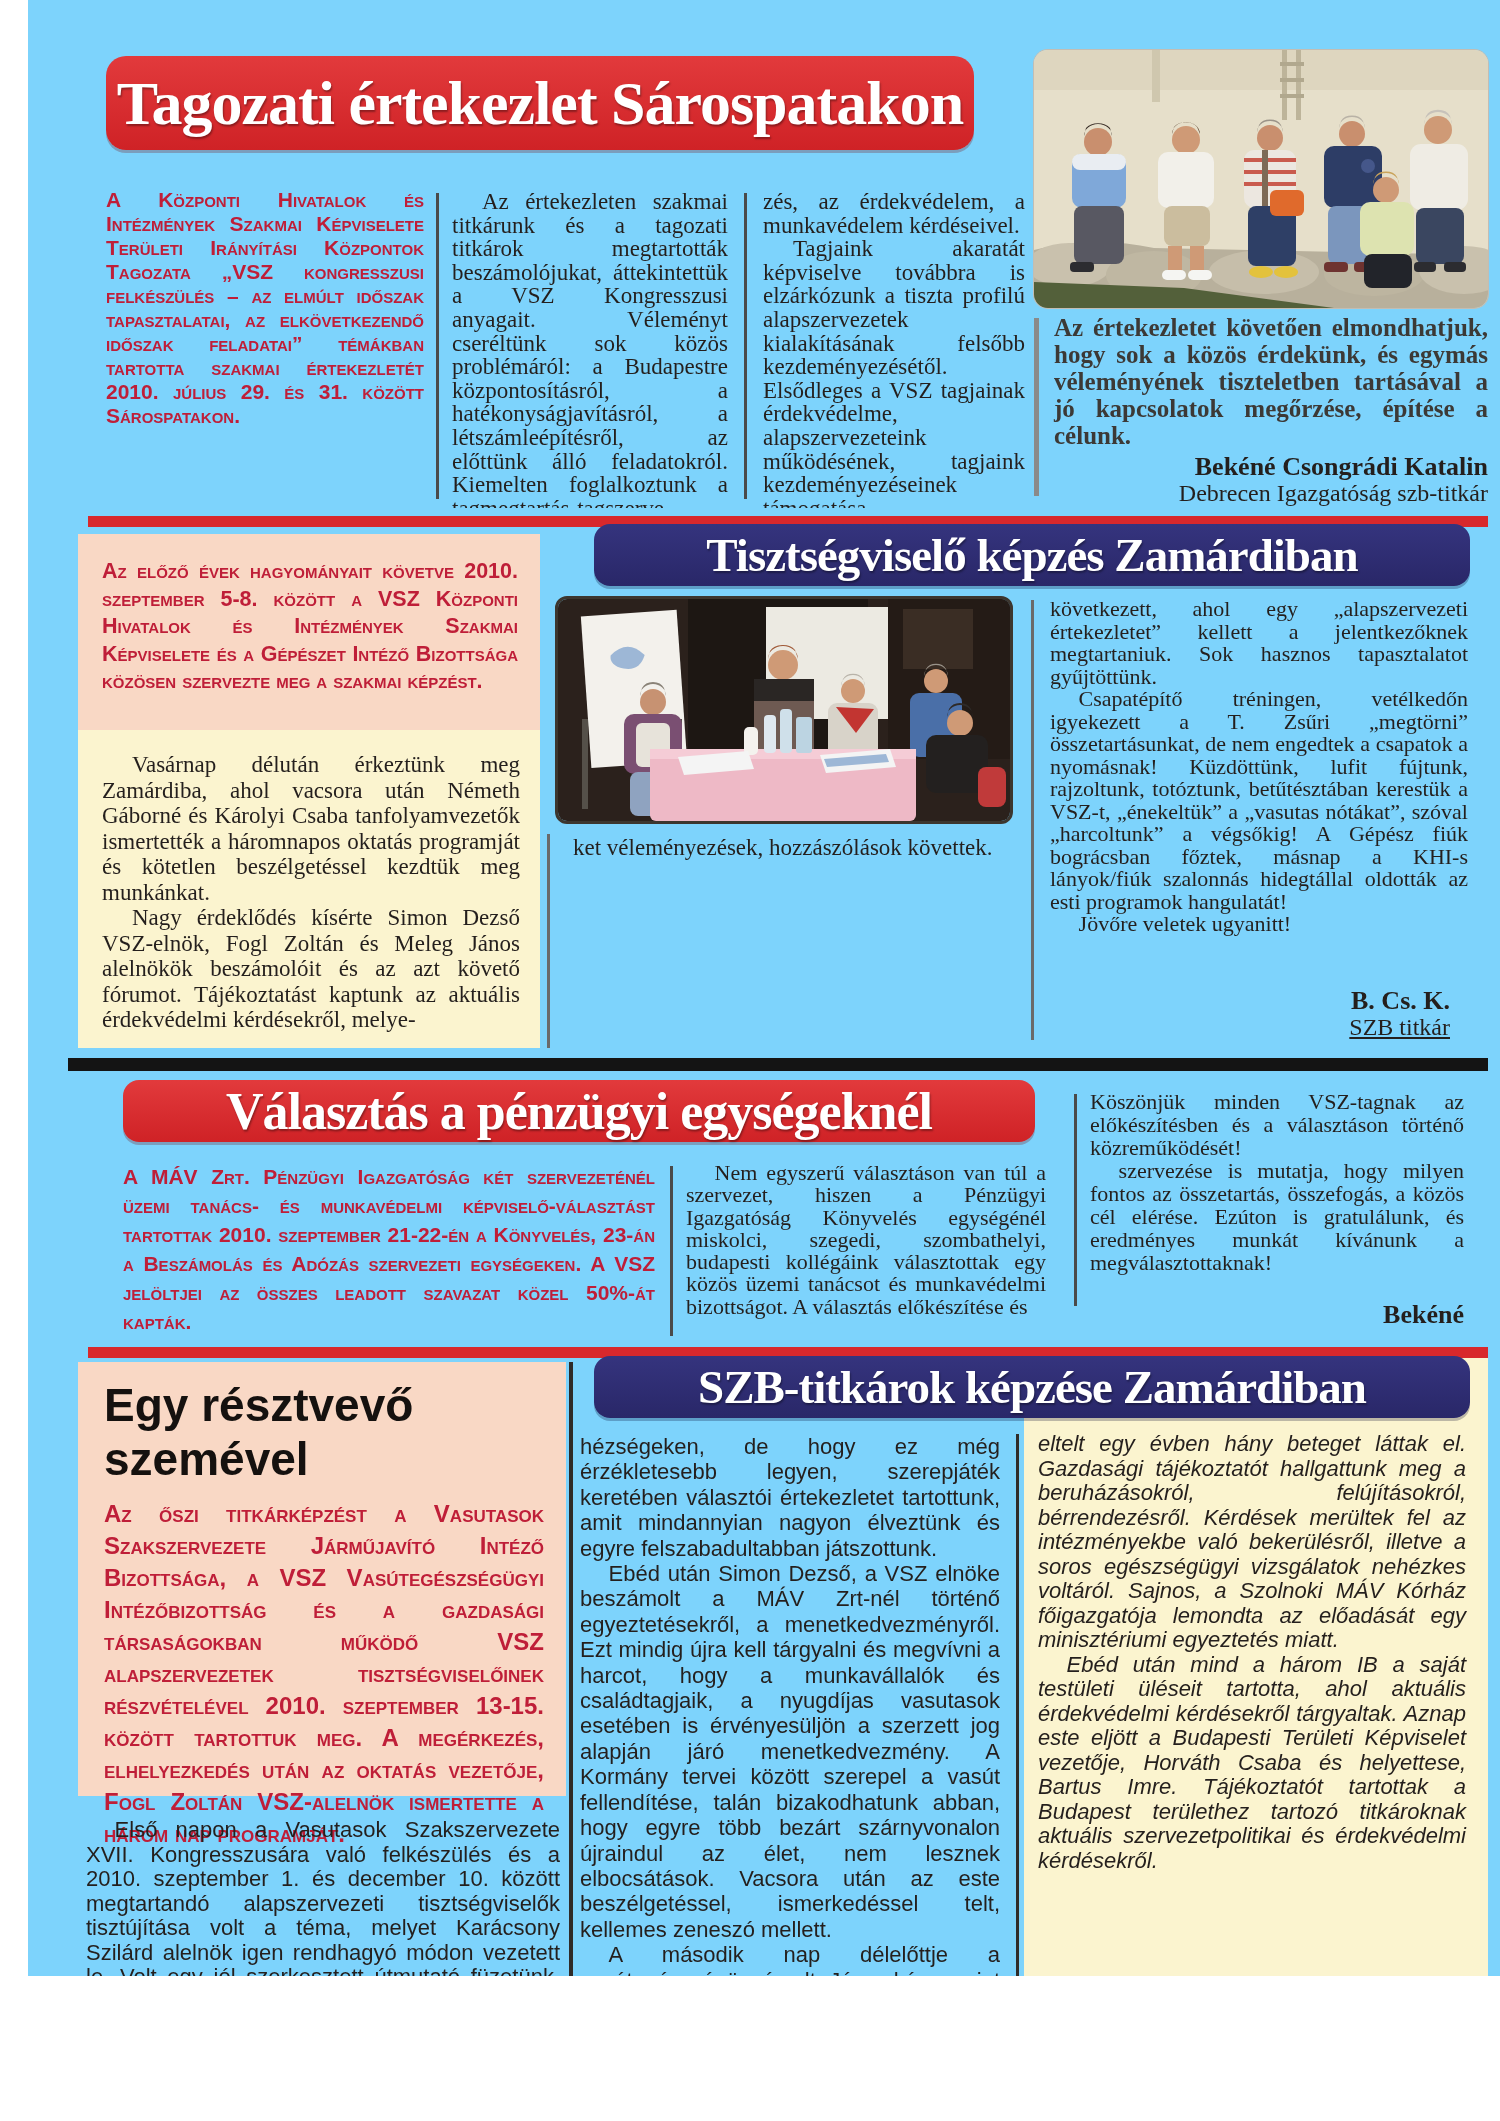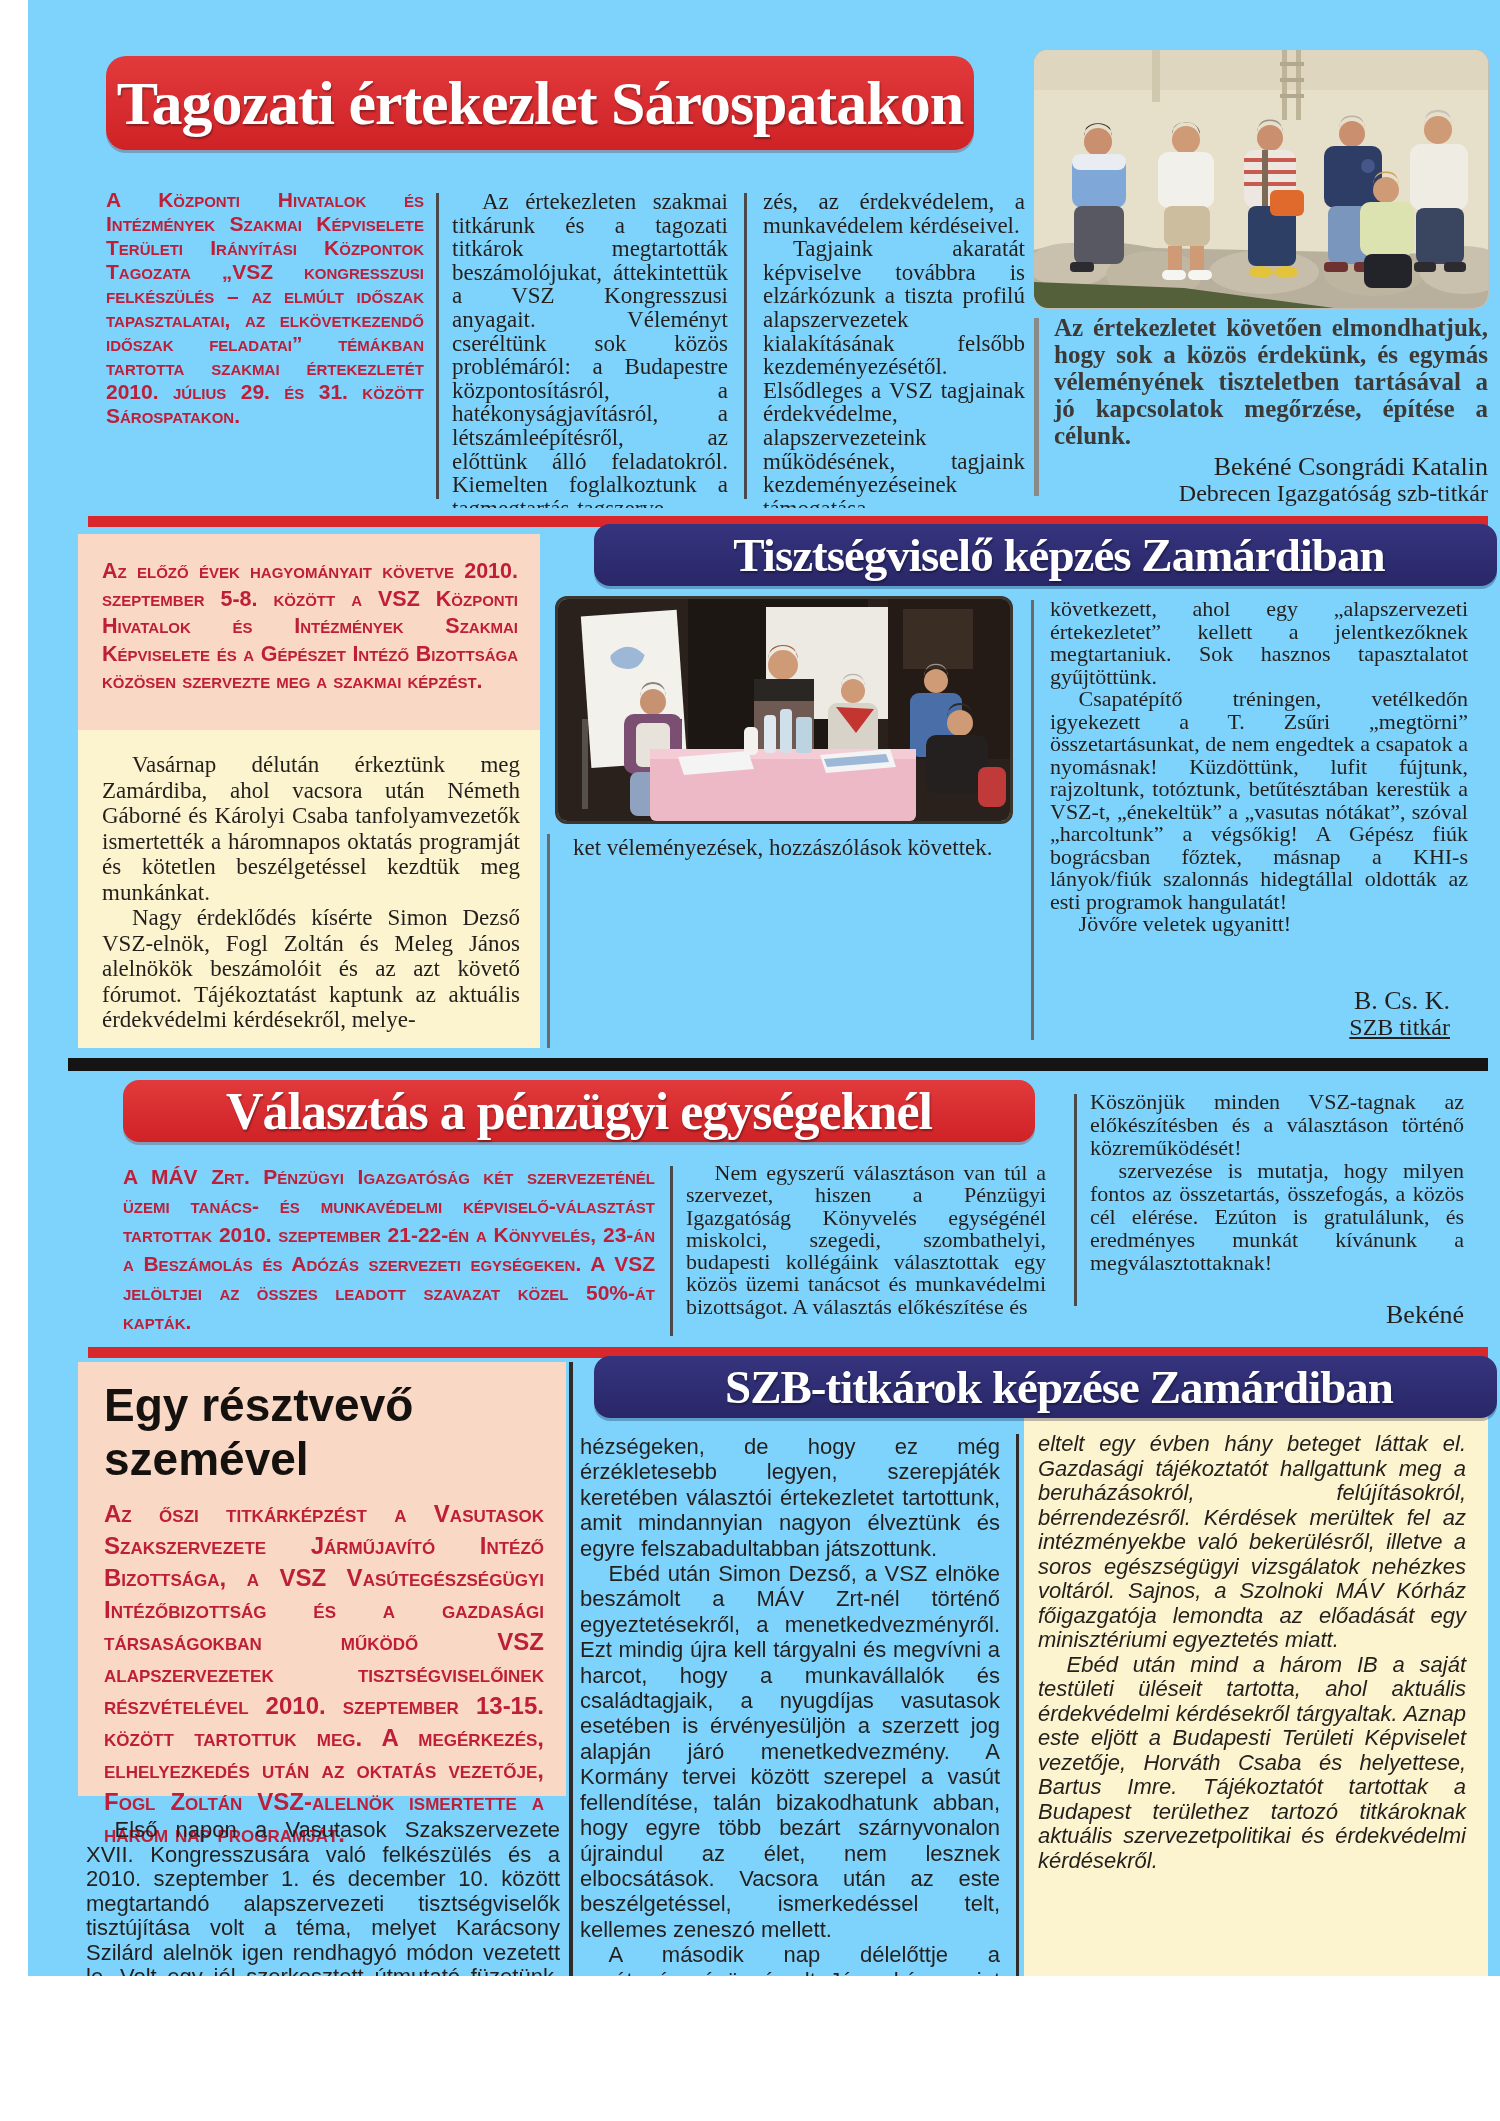--- a/index.html
+++ b/index.html
@@ -4,36 +4,36 @@
 <style>
   html,body{margin:0;padding:0;background:#ffffff;}
   #page{position:relative;width:1500px;height:1976px;background:#7dd3fc;overflow:hidden;
         font-family:"Liberation Serif",serif;margin-left:28px;}
   .abs{position:absolute;}
   
   .banner-red{background:linear-gradient(#e23a3c,#cf2226);border-radius:20px;
 
               display:flex;align-items:center;justify-content:center;box-shadow:0 3px 0 rgba(120,0,0,.25);}
   .banner-navy{background:linear-gradient(#35347e,#292768);border-radius:16px;
-               display:flex;align-items:center;justify-content:center;box-shadow:0 3px 0 rgba(0,0,40,.25);padding-left:27px;}
+               display:flex;align-items:center;justify-content:center;box-shadow:0 3px 0 rgba(0,0,40,.25);}
   .banner-txt{font-family:"Liberation Serif",serif;font-weight:700;color:#ffffff;
               letter-spacing:-1px;white-space:nowrap;text-shadow:1px 2px 2px rgba(0,0,0,.35);}
   .stripe{background:#d8282c;}
   .blackbar{background:#141414;}
   
   .lead{font-family:"Liberation Sans",sans-serif;font-weight:700;color:#bf1e38;
         font-variant:small-caps;text-align:justify;}
   .serifcol{font-family:"Liberation Serif",serif;color:#241f1d;text-align:justify;}
   .sanscol{font-family:"Liberation Sans",sans-serif;color:#241f1d;text-align:justify;}
   .serifcol p,.sanscol p,.lead p{margin:0;}
   .serifcol p+p,.sanscol p+p{text-indent:1.3em;}
   .indent1{text-indent:1.3em;}
   .vrule{background:#4a4a4a;}
   .caption{font-family:"Liberation Serif",serif;font-weight:700;color:#3c3936;text-align:justify;}
-  .sig{font-family:"Liberation Serif",serif;font-weight:400;color:#241f1d;text-align:right;}
+  .sig{font-family:"Liberation Serif",serif;font-weight:700;color:#241f1d;text-align:right;}
   .sig2{font-family:"Liberation Serif",serif;color:#241f1d;text-align:right;}
   .boxsalmon{background:#f9d8c5;}
   .boxyellow{background:#fbf4cf;}
   .phframe{border-radius:14px;overflow:hidden;box-shadow:0 0 0 1px #c2bdb4;}
   .phframe2{border-radius:12px;overflow:hidden;border:3px solid #3c362f;}
   svg{display:block;}
 </style>
 </head>
 <body>
 

